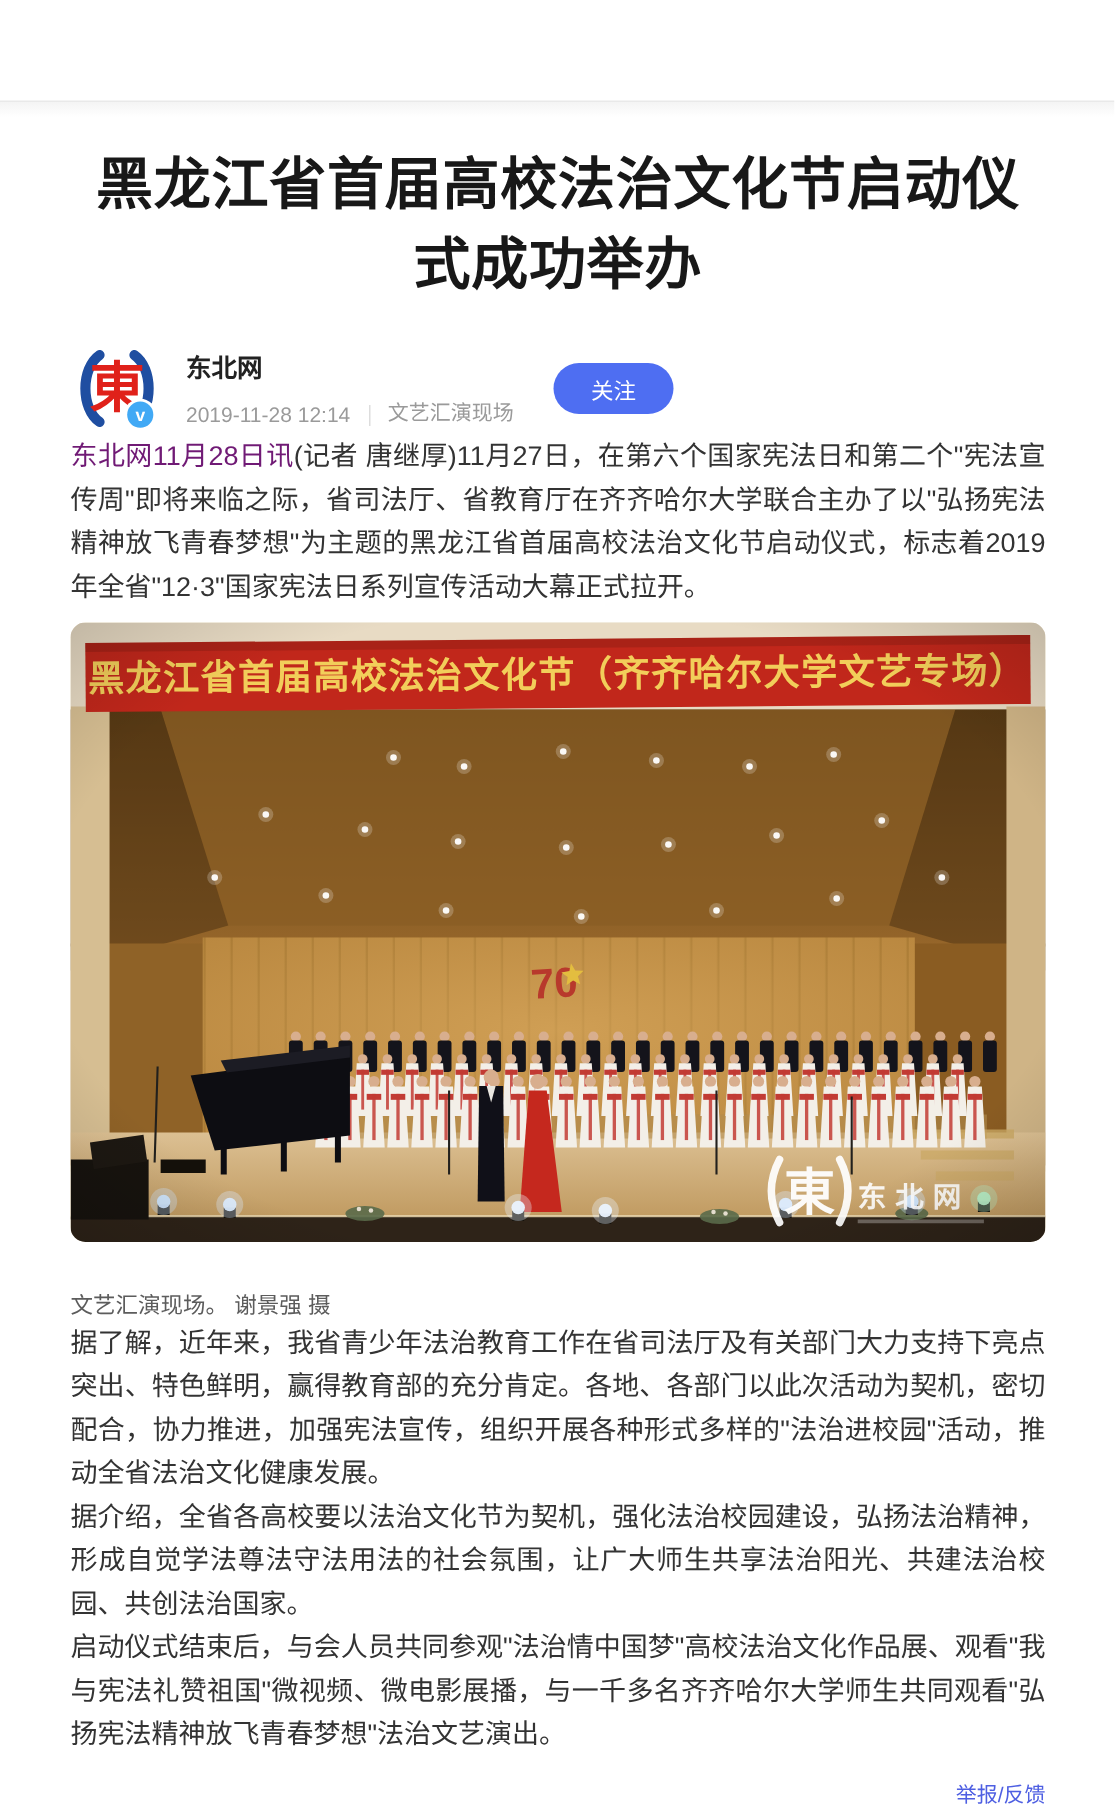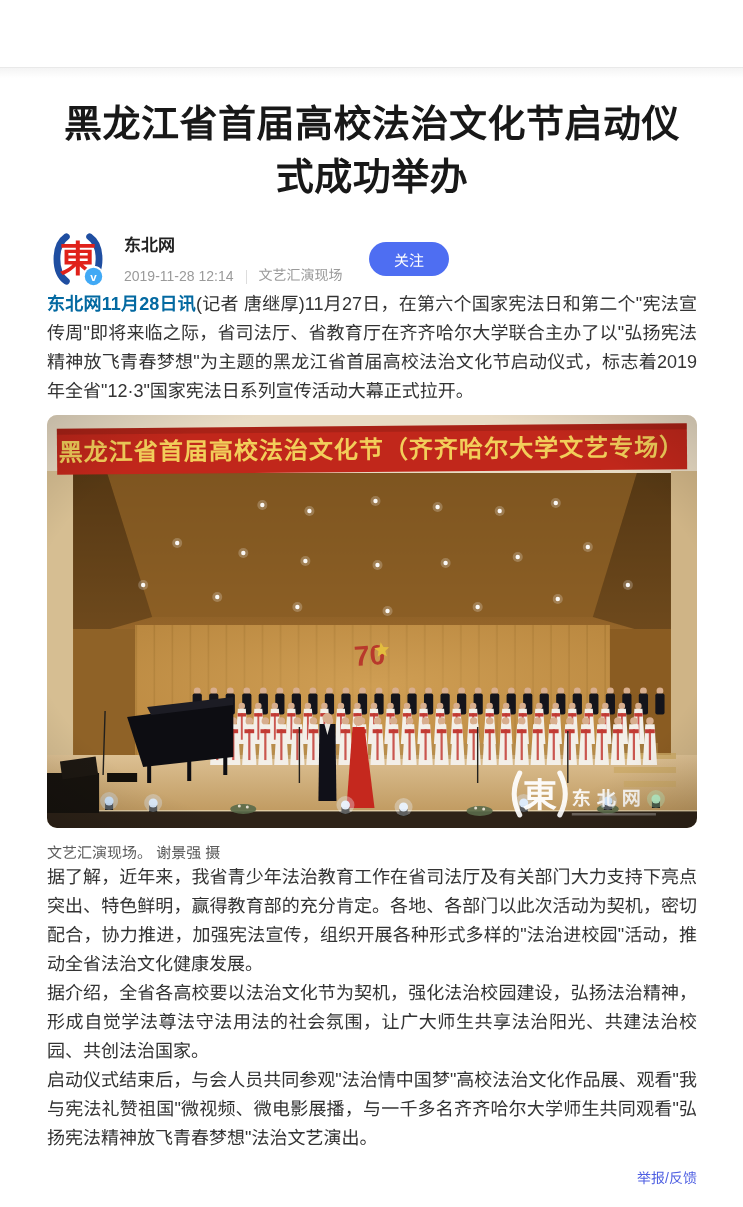--- a/index.html
+++ b/index.html
@@ -35,30 +35,30 @@
   .pub-name{font-size:17px;font-weight:700;color:#222;line-height:22px;cursor:pointer;}
   .pub-meta{margin-top:7px;display:flex;align-items:flex-end;font-size:14px;color:#9a9a9a;}
   .meta-divider{display:inline-block;width:1px;height:14px;background:#ddd;margin:0 12px;}
   .follow-btn{
     flex:0 0 auto;width:80px;height:34px;border:none;border-radius:17px;
     background:var(--accent-blue);color:#ffffff;font-size:15px;cursor:pointer;
     font-family:inherit;margin-right:248px;
   }
   
   .article p{margin:0;font-size:18px;line-height:29px;color:#333;text-align:justify;}
-  .article .lead{font-weight:700;color:#0369a1;}
+  .article .lead{font-weight:400;color:#701a75;}
   .p1{margin-top:28px;}
   .p2{margin-top:29px;}
   .p3{margin-top:13px;}
   .p4{margin-top:6px;}
   
   .photo-wrap{margin-top:9px;width:650px;height:413px;border-radius:10px;overflow:hidden;
     background:#e8dbc4;cursor:pointer;}
   .photo-wrap svg{display:block;}
-  .caption{margin-top:15px;font-size:15px;color:#5c5c5c;line-height:20px;}
+  .caption{margin-top:33px;font-size:15px;color:#5c5c5c;line-height:20px;}
   
   .foot{margin-top:16px;text-align:right;font-size:14px;line-height:19px;}
   .foot a{color:var(--link-blue);text-decoration:none;cursor:pointer;}
 </style>
 </head>
 <body>
 
 <div class="top-header"></div>
 <div class="header-shadow"></div>
 

